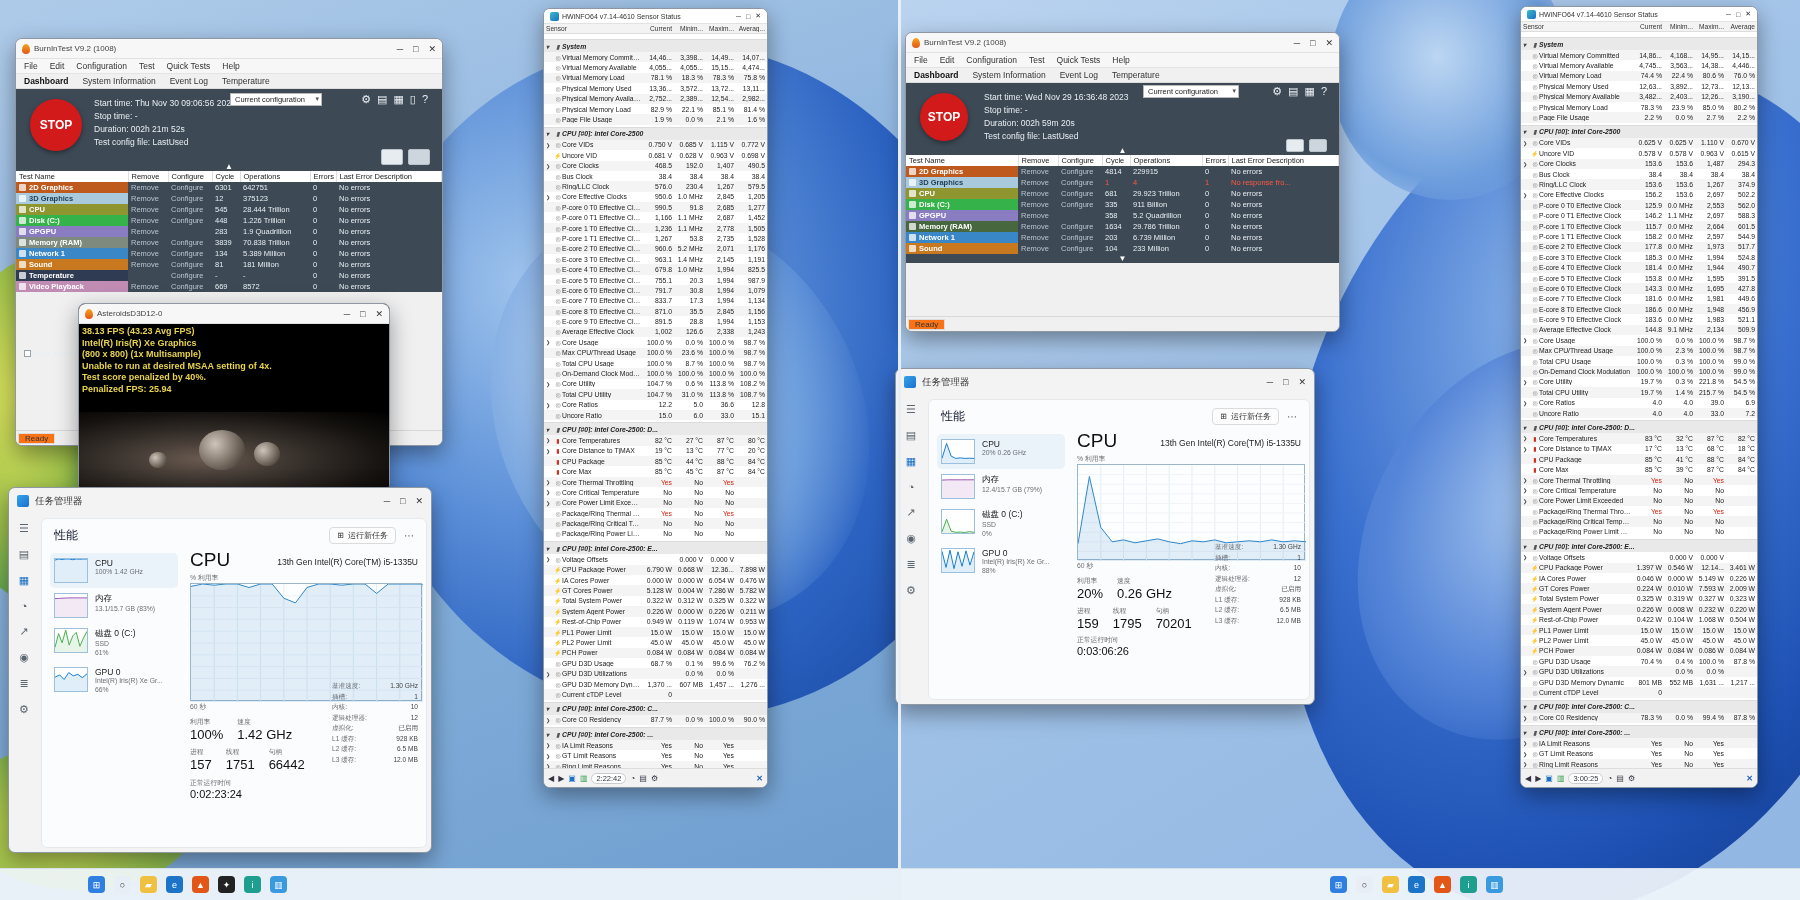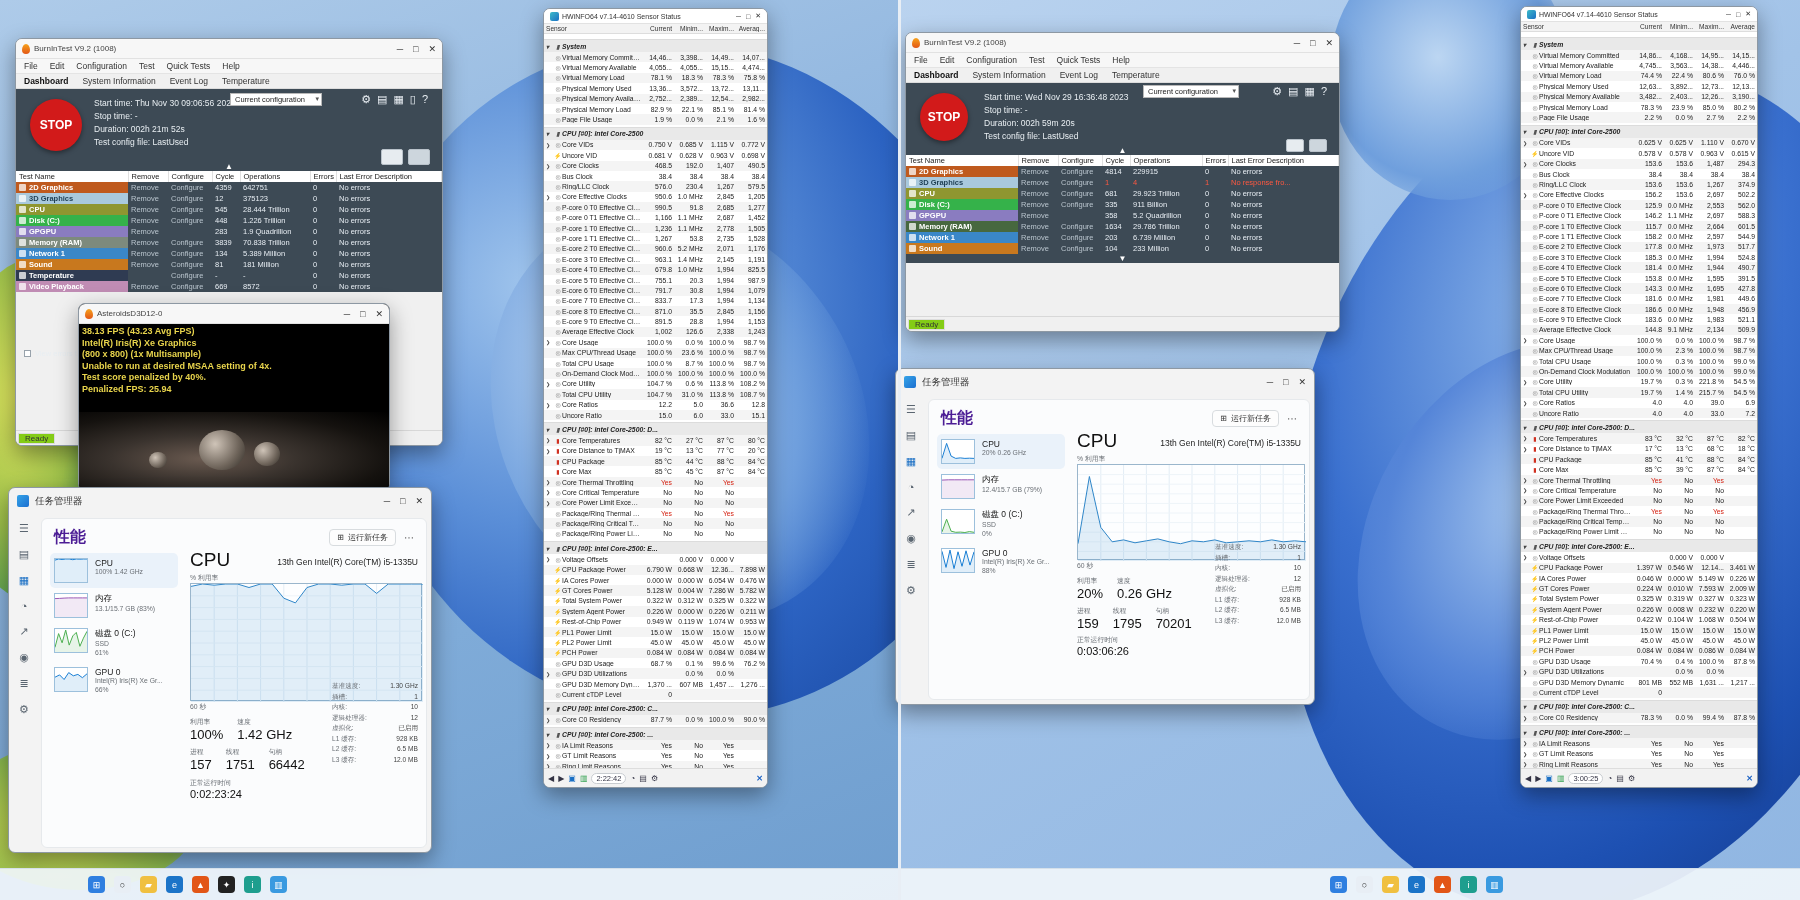--- a/index.html
+++ b/index.html
@@ -34,37 +34,37 @@
 .scrollarrow{color:#fff;font-size:8px;text-align:center}
 table.bitt{border-collapse:collapse;width:100%;table-layout:fixed;font-size:7.5px}
 table.bitt th{background:#fff;color:#222;text-align:left;font-weight:normal;border-right:1px solid #e0e0e0;padding:1px 3px;white-space:nowrap;overflow:hidden}
 table.bitt td{padding:1px 3px;color:#dfe7ee;white-space:nowrap;overflow:hidden;height:11px}
 .namecell{color:#fff;font-weight:bold;display:flex;align-items:center;gap:3px}
 .tico{width:7px;height:7px;border-radius:1px;background:rgba(255,255,255,.75);flex:0 0 auto}
 .redtxt{color:#ff5840!important}
 .viewerr{display:flex;align-items:center;gap:4px;font-size:7.5px;color:#e8eef2}
 .cbx{width:7px;height:7px;background:#fff;border:1px solid #98a2ab}
 .statusb{position:absolute;left:0;right:0;bottom:0;height:15px;background:#f0f0f0;border-top:1px solid #d8d8d8;font-size:8px;color:#333;display:flex;align-items:center}
-.statusb .cell{border:1px solid #dcdcdc;background:#84cc16;height:11px;line-height:10px;padding:0 6px;margin-left:2px}
+.statusb .cell{border:1px solid #dcdcdc;background:#f97316;height:11px;line-height:10px;padding:0 6px;margin-left:2px}
 .banner{background:#e23b2e;color:#fff;font-weight:bold;font-size:30px;display:flex;align-items:center;justify-content:center;letter-spacing:.5px;border:1px solid #c22418}
 
 
 #ast .content{position:absolute;inset:20px 0 0 0;background:#000;overflow:hidden}
 .fpsl{font-size:9px;line-height:11.5px;color:#e8d44c;font-weight:bold;white-space:nowrap;padding-left:3px}
 .scene{position:absolute;left:0;right:0;bottom:0;height:78px;background:radial-gradient(ellipse at 40% 60%,#6a5a50 0%,#3a332e 35%,#15120f 70%,#000 100%)}
 .scene .rock{position:absolute;border-radius:50%;background:radial-gradient(circle at 35% 35%,#cfc4b8,#6e645a 60%,#2e2a25)}
 
 
 .tmwin{background:#f3f3f3}
 .tm-tb{height:26px;display:flex;align-items:center;padding:0 8px;font-size:9.5px;color:#333;gap:6px}
 .tmico{width:12px;height:12px;border-radius:2px;background:linear-gradient(135deg,#35a4e8,#1b6fd0);position:relative}
 .tmrail{position:absolute;left:0;top:26px;bottom:0;width:30px;display:flex;flex-direction:column;align-items:center;gap:13px;padding-top:8px;color:#5a6570;font-size:11px}
 .tmcard{position:absolute;left:32px;right:4px;top:30px;bottom:4px;background:#fbfcfd;border:1px solid #e6e9ec;border-radius:6px;overflow:hidden}
 .tmhead{display:flex;align-items:center;padding:8px 12px 4px 12px}
-.tmhead .pg{font-size:16px;font-weight:bold;color:#4c1d95}
+.tmhead .pg{font-size:12px;font-weight:normal;color:#0f172a}
 .runbtn{margin-left:auto;display:flex;gap:4px;align-items:center;font-size:8px;color:#333;border:1px solid #d8dcdf;background:#fdfdfd;border-radius:4px;padding:2px 7px}
 .moreb{margin-left:8px;color:#555;font-size:10px}
 .tmside{position:absolute;left:8px;top:34px;width:128px;bottom:4px;overflow:hidden}
 .tmitem{display:flex;gap:7px;padding:5px 4px;border-radius:5px;align-items:flex-start}
 .tmitem.sel{background:#eaf2fa}
 .thumb{width:34px;height:25px;border:1px solid #9cc0dc;background:#fff;flex:0 0 auto}
 .tmitem .nm{font-size:8.5px;color:#1a1a1a}
 .tmitem .sb{font-size:6.8px;color:#6a6f75;line-height:8.5px}
 .tmmain{position:absolute;left:148px;right:8px;top:30px;bottom:2px}
 .cputtl{font-size:19px;color:#111}
@@ -196,21 +196,21 @@
         <tbody>
             <tr>
               <td style="background: rgb(191, 90, 30);">
                 <div class="namecell">
                   <span class="tico"></span>
                   <span>2D Graphics</span>
                 </div>
               </td>
               <td style="color: rgb(185, 196, 205);">Remove</td>
               <td style="color: rgb(185, 196, 205);">Configure</td>
-              <td style="color: rgb(231, 237, 243);">4359</td>
+              <td style="color: rgb(231, 237, 243);">6301</td>
               <td style="color: rgb(231, 237, 243);">642751</td>
               <td style="color: rgb(231, 237, 243);">0</td>
               <td style="color: rgb(231, 237, 243);">No errors</td>
             </tr>
             <tr>
               <td style="background: rgb(169, 201, 221);">
                 <div class="namecell" style="color: rgb(29, 61, 82);">
                   <span class="tico"></span>
                   <span>3D Graphics</span>
                 </div>

